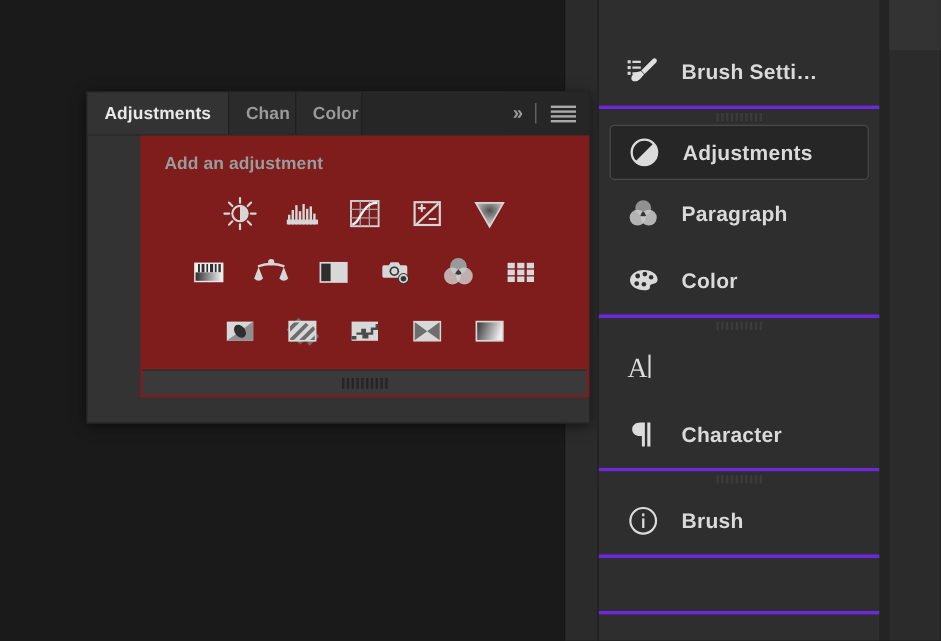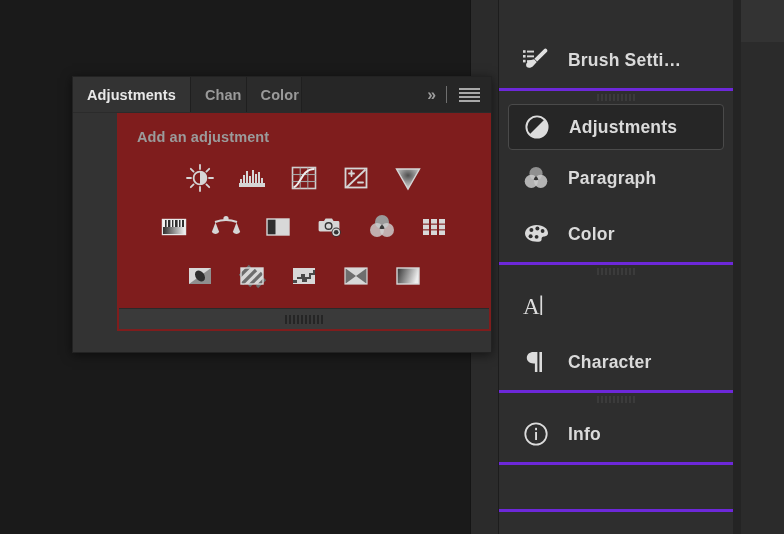--- a/index.html
+++ b/index.html
@@ -686,21 +686,21 @@
       </div>
 
       <div class="dock-item">
         <span class="dock-icon">
           <svg width="30" height="30" viewBox="0 0 30 30">
             <circle cx="15" cy="15" r="10.7" fill="none" stroke="#dcdcdc" stroke-width="1.8"></circle>
             <rect x="14.1" y="13" width="1.9" height="8" fill="#dcdcdc"></rect>
             <rect x="14.1" y="8.8" width="1.9" height="2.4" fill="#dcdcdc"></rect>
           </svg>
         </span>
-        <span class="dock-label">Info</span>
+        <span class="dock-label">Brush</span>
       </div>
     </div>
 
     <div class="dock-group">
       <div class="dock-empty"></div>
     </div>
 
   </div>
 
   <div class="dock-rail"></div>

